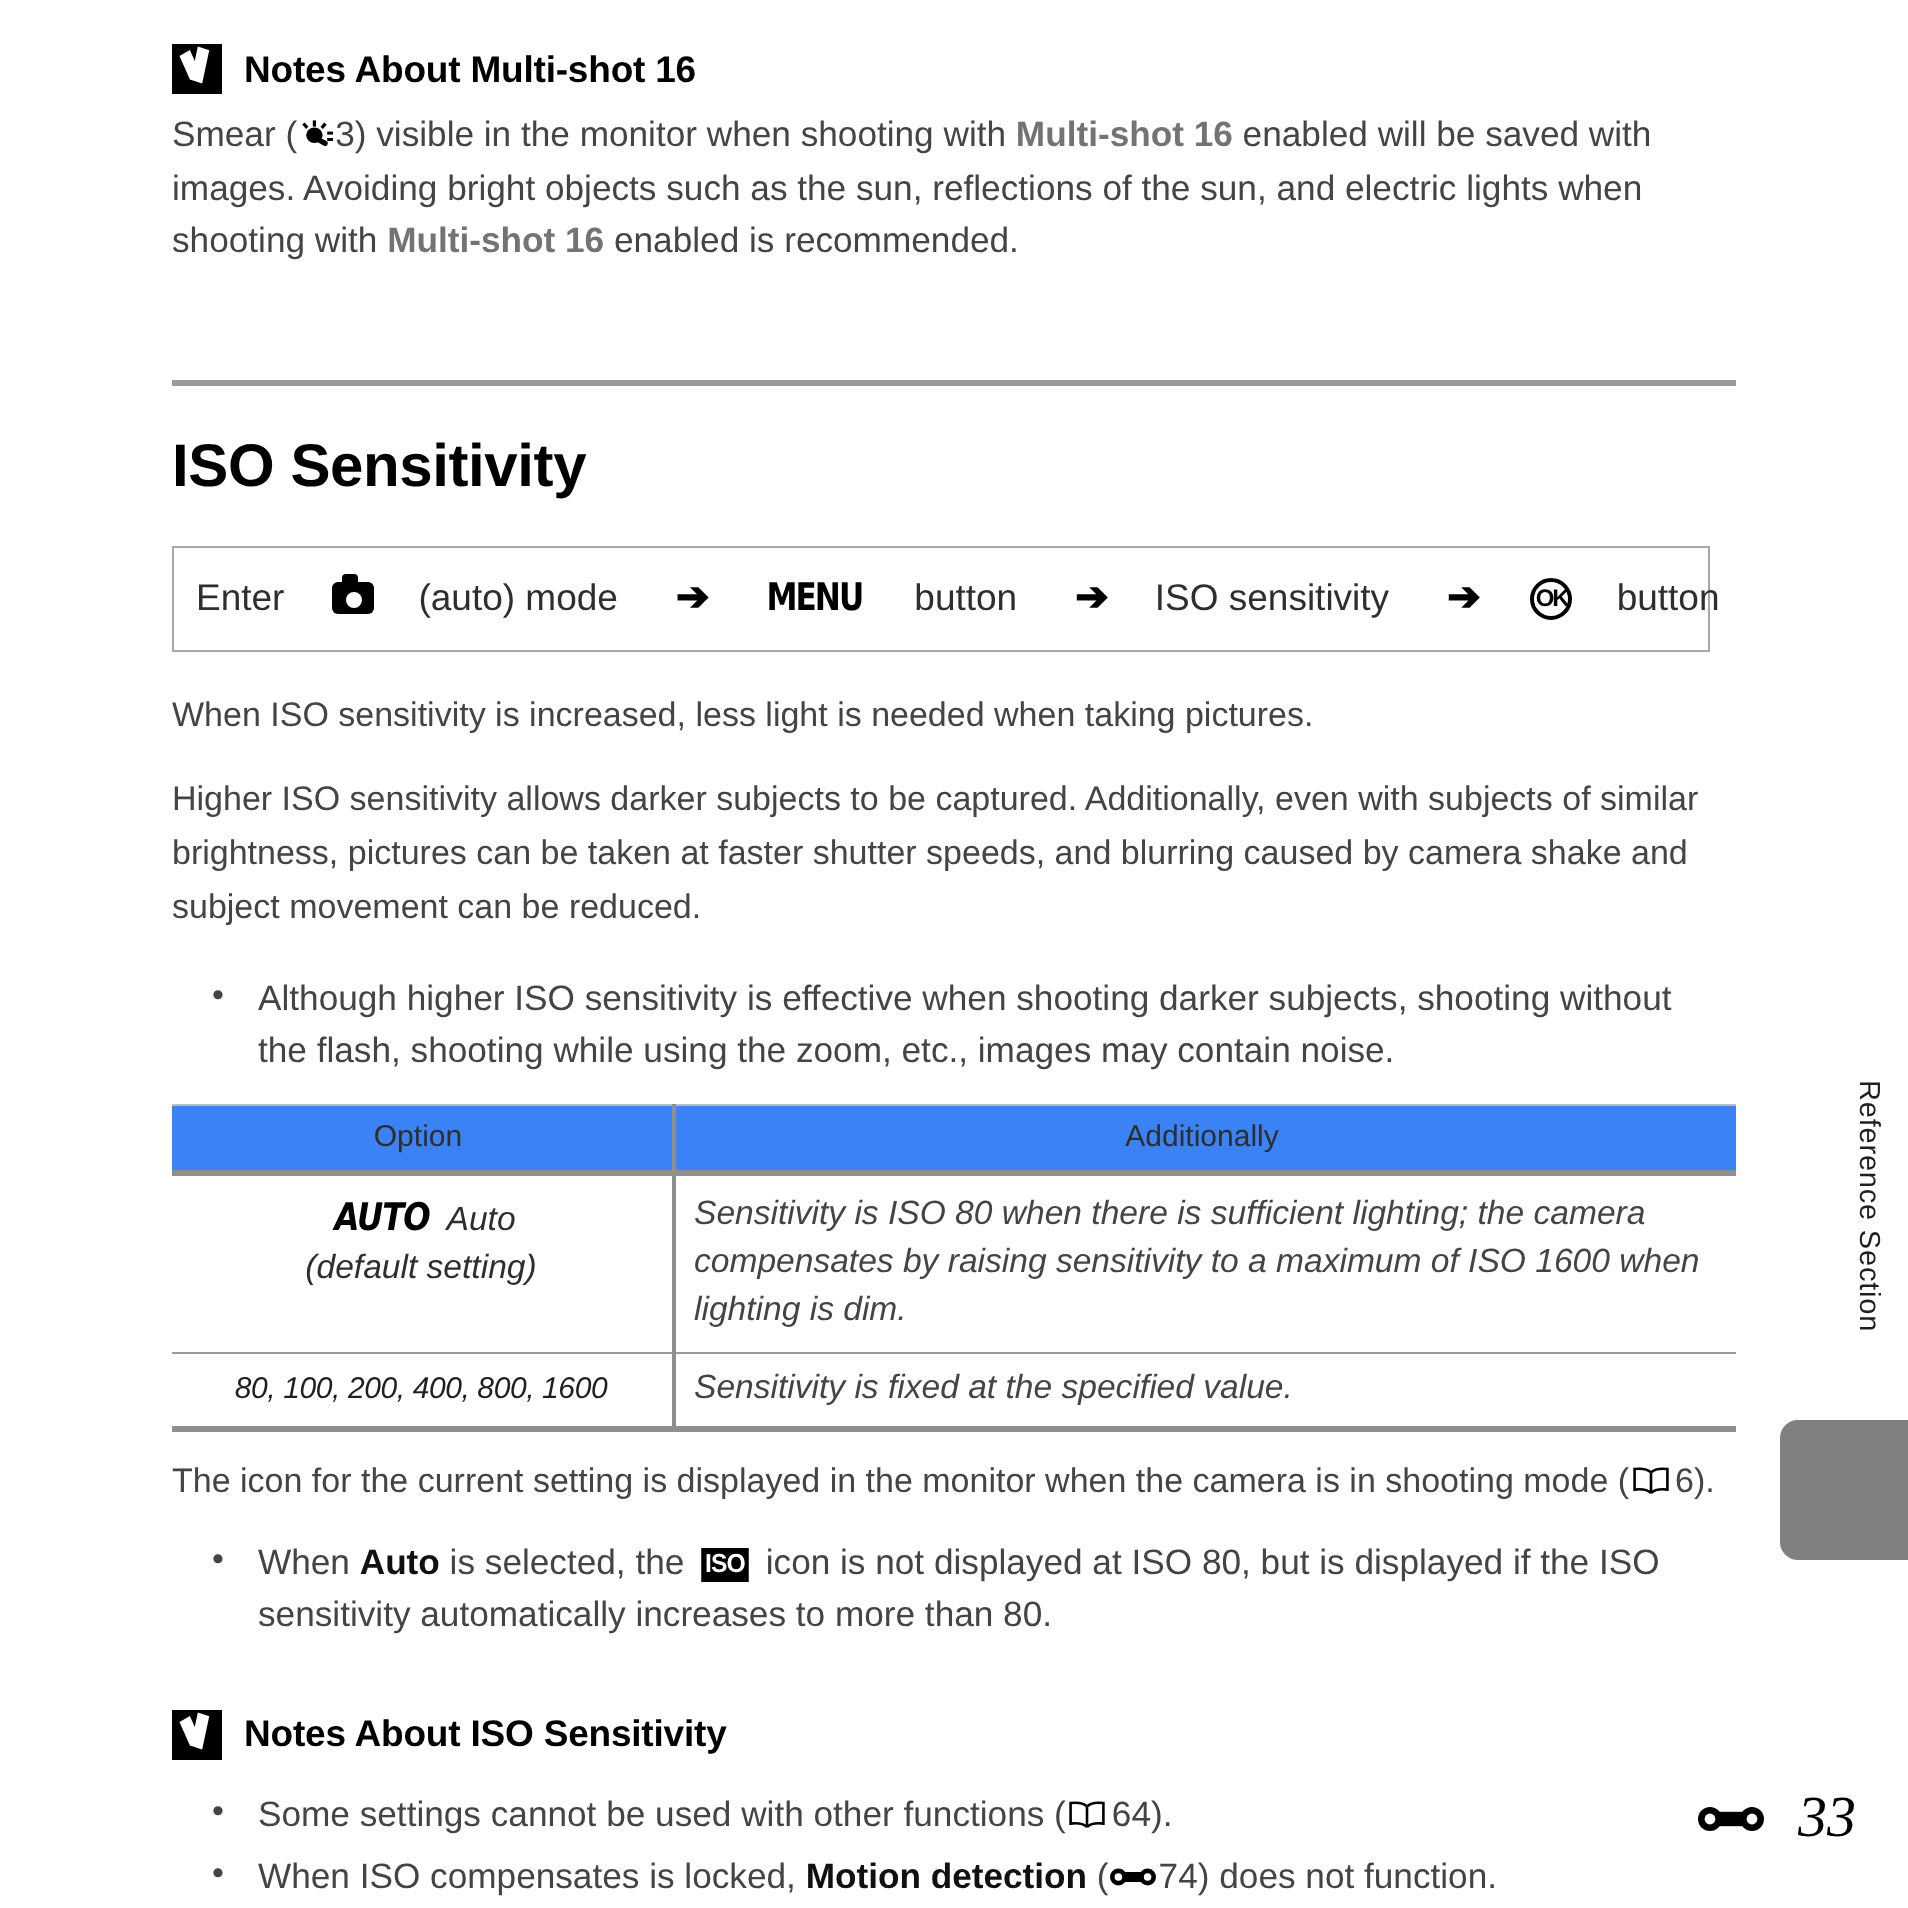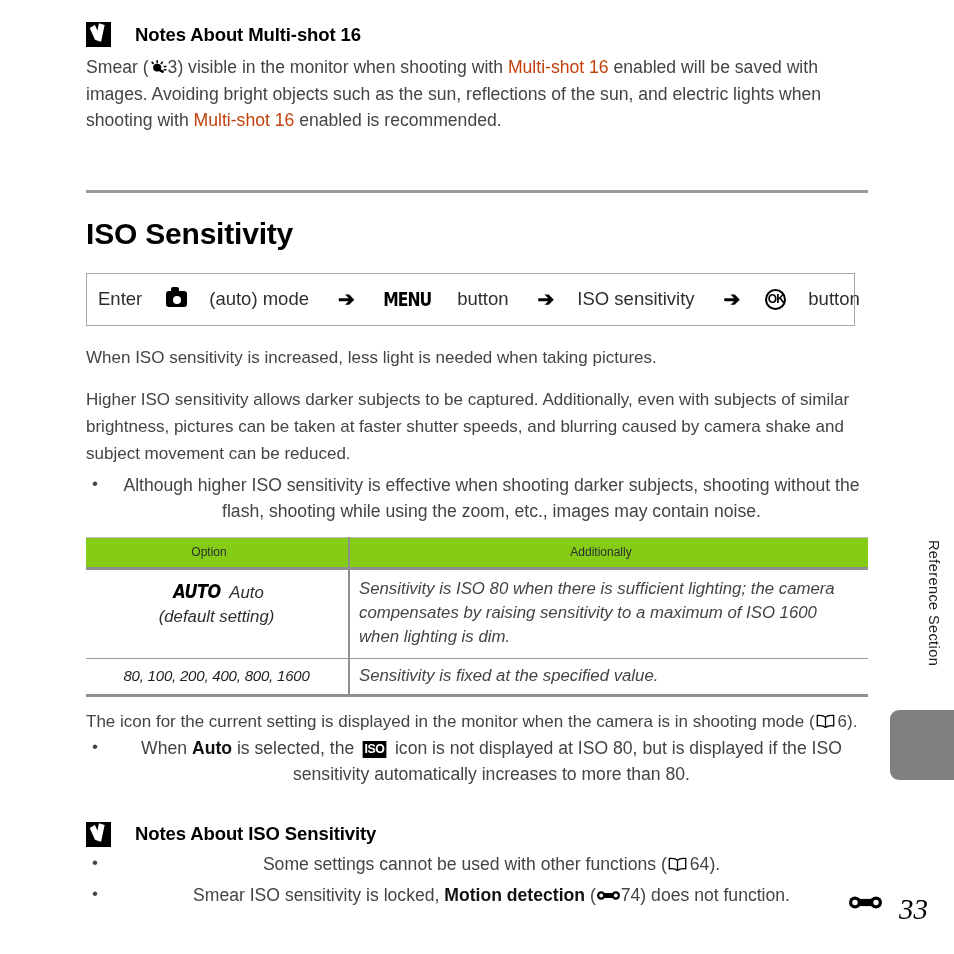--- a/index.html
+++ b/index.html
@@ -27,21 +27,21 @@
     position: absolute;
     left: 86px;
     top: 22px;
     width: 782px;
   }
 
   
   .note-head {
     display: flex;
     align-items: center;
-    gap: 24px;
+    gap: 11px;
     margin-bottom: 7px;
   }
   .check-icon {
     width: 25px;
     height: 25px;
     background: #000;
     display: inline-block;
     position: relative;
     flex: 0 0 auto;
   }
@@ -70,21 +70,21 @@
     font-weight: bold;
     color: #000;
     letter-spacing: -0.1px;
   }
   .note-body {
     font-size: 17.6px;
     line-height: 26.5px;
     color: #444;
     width: 775px;
   }
-  .note-body b { color: #c2410c; font-weight: normal; }
+  .note-body b { color: #737373; font-weight: bold; }
 
   
   .divider {
     height: 3px;
     background: #9b9b9b;
     margin-top: 56px;
     width: 782px;
   }
 
   
@@ -178,24 +178,23 @@
   p.body {
     font-size: 17px;
     line-height: 27px;
     color: #444;
     margin: 0;
     width: 782px;
   }
   .p-spacer { height: 15px; }
 
   ul.bullets {
-    margin: 0;
+    margin: 14px;
     padding: 0;
     list-style: none;
-    text-align: center;
   }
   ul.bullets li {
     font-size: 17.6px;
     line-height: 26px;
     color: #444;
     position: relative;
     padding-left: 29px;
     margin-bottom: 1px;
   }
   ul.bullets li::before {
@@ -209,26 +208,26 @@
   ul.bullets li b { color: #111; font-weight: bold; }
 
   
   table.opt-table {
     border-collapse: collapse;
     width: 782px;
     margin-top: 13px;
     table-layout: fixed;
   }
   table.opt-table th {
-    background: #84cc16;
-    font-size: 12px;
+    background: #3b82f6;
+    font-size: 15px;
     font-weight: normal;
     color: #2e2e2e;
     text-align: center;
-    padding: 7px 16px 8px 0;
+    padding: 7px 4px 8px 0;
     border-bottom: 3px solid #8f8f8f;
     border-top: 1.5px solid #bdbdbd;
   }
   table.opt-table th.col-opt {
     width: 246px;
     border-right: 2px solid #8f8f8f;
   }
   table.opt-table td {
     font-size: 16.8px;
     color: #444;
@@ -335,20 +334,21 @@
     background: #808080;
     border-radius: 9px 0 0 9px;
   }
 
   
   .page-num {
     position: absolute;
     right: 26px;
     bottom: 28px;
     display: flex;
+    align-items: center;
     gap: 16px;
   }
   .page-num .num {
     font-family: "Liberation Serif", serif;
     font-style: italic;
     font-size: 29px;
     color: #000;
     font-weight: normal;
   }
   .page-num .e-icon-big {
@@ -459,21 +459,21 @@
         <span class="note-title">Notes About ISO Sensitivity</span>
       </div>
       <ul class="bullets">
         <li><span>Some settings cannot be used with other functions (</span><span class="book-icon"><svg width="19" height="15" viewBox="0 0 19 15">
                 <g fill="none" stroke="#000" stroke-width="1.3">
                   <path d="M9.5 3.2C7.8 1.6 4.6 1.1 1.3 1.5v10.3c3.3-0.4 6.5 0.1 8.2 1.7"></path>
                   <path d="M9.5 3.2c1.7-1.6 4.9-2.1 8.2-1.7v10.3c-3.3-0.4-6.5 0.1-8.2 1.7"></path>
                   <path d="M9.5 3.4v10.1"></path>
                 </g>
               </svg></span><span>64</span><span>).</span></li>
-        <li><span>Smear ISO sensitivity is locked, </span><b>Motion detection</b><span> (</span><span class="e-icon"><svg width="23" height="13" viewBox="0 0 23 13">
+        <li><span>When ISO compensates is locked, </span><b>Motion detection</b><span> (</span><span class="e-icon"><svg width="23" height="13" viewBox="0 0 23 13">
                 <g fill="#000">
                   <circle cx="4.2" cy="6.5" r="4.2"></circle>
                   <circle cx="18.8" cy="6.5" r="4.2"></circle>
                   <rect x="3.5" y="4.0" width="16" height="5"></rect>
                 </g>
                 <g fill="#fff">
                   <circle cx="4.2" cy="6.5" r="1.9"></circle>
                   <circle cx="18.8" cy="6.5" r="1.9"></circle>
                 </g>
               </svg></span><span>74</span><span>) does not function.</span></li>

